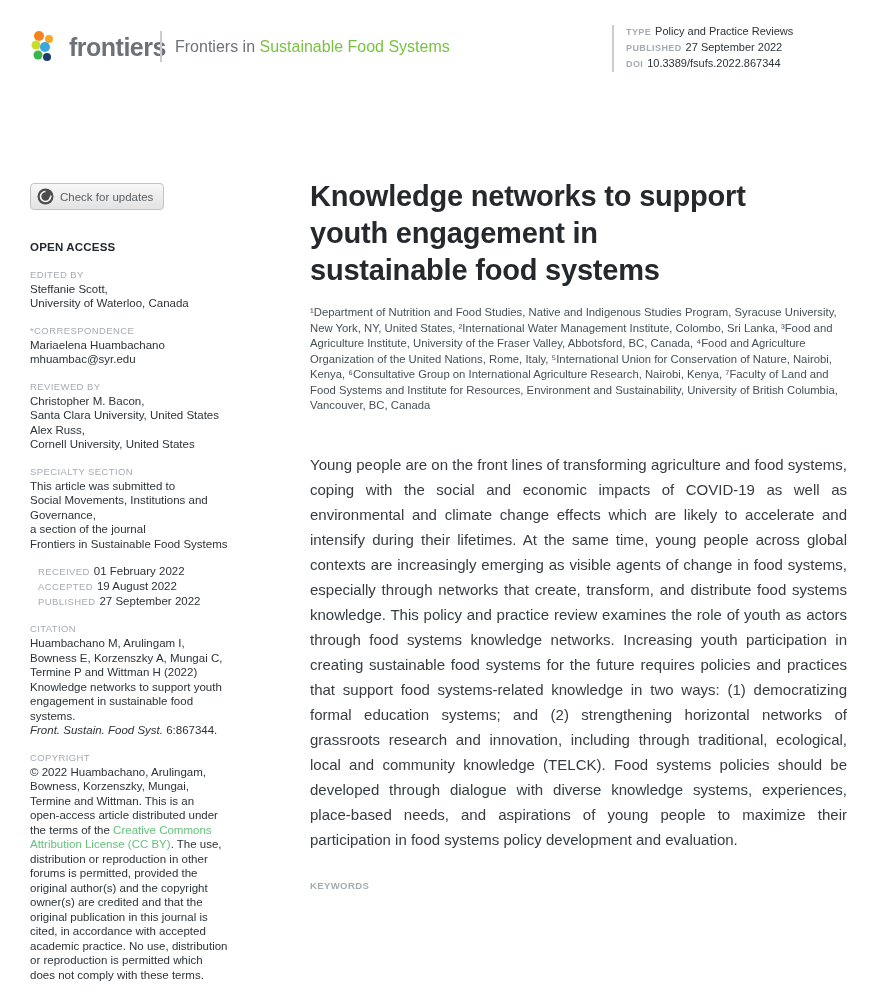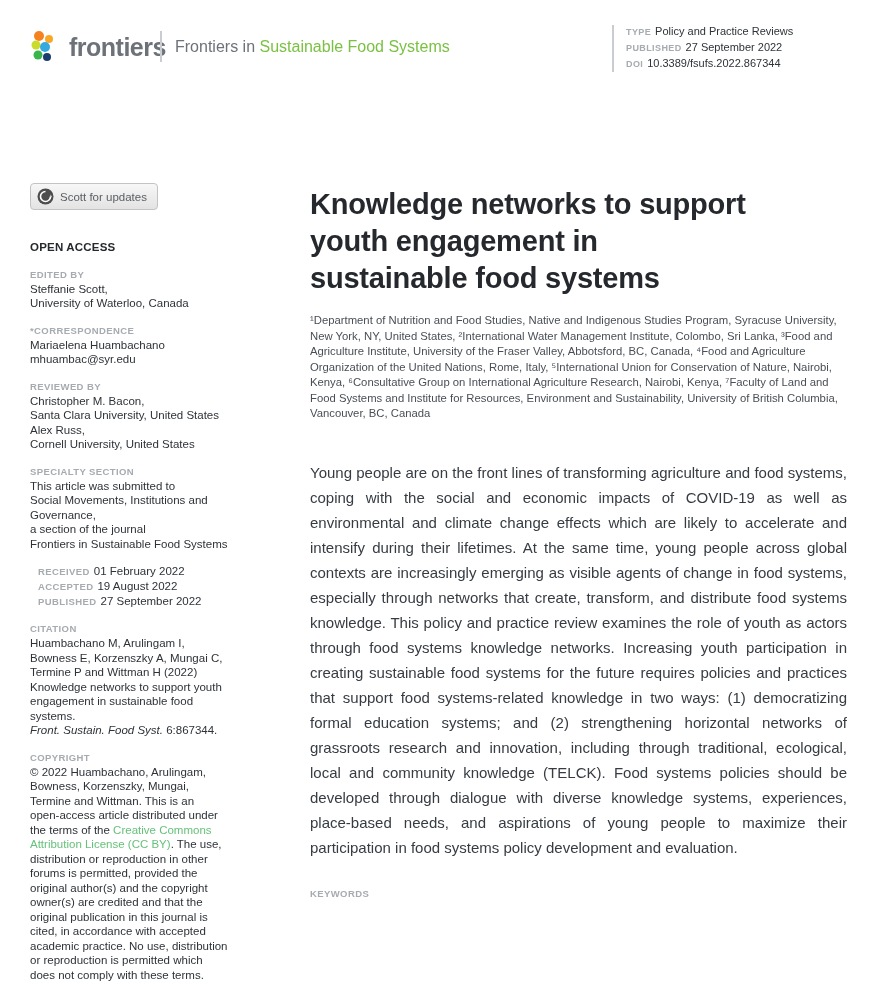--- a/index.html
+++ b/index.html
@@ -35,32 +35,32 @@
     display: inline-flex; align-items: center; gap: 6px;
     border: 1px solid #c3c3c3; border-radius: 4px;
     background: linear-gradient(#f7f7f7, #e3e3e3);
     padding: 4px 10px 4px 6px;
     font-family: inherit; font-size: 11.5px; color: #5a5f63;
     cursor: pointer;
   }
   .cu-icon { width: 17px; height: 17px; }
   .open-access { margin-top: 30px; font-size: 11.5px; font-weight: bold; color: #25282c; letter-spacing: 0.2px; }
   .side-section { margin-top: 13px; }
-  .side-label { font-size: 9.5px; font-weight: bold; color: #a6abb0; letter-spacing: 0.4px; line-height: 13px; margin-bottom: 1px; }
+  .side-label { font-size: 9.5px; font-weight: normal; color: #a6abb0; letter-spacing: 0.4px; line-height: 13px; margin-bottom: 1px; }
   .side-value { color: #2e3338; }
   .date-row { line-height: 15px; }
   .date-row .side-label { display: inline; margin-right: 4px; padding-left: 8px; }
   .italic { font-style: italic; }
   .green-link { color: #66c17a; text-decoration: none; cursor: pointer; }
 
   
   .main { position: absolute; left: 310px; top: 178px; width: 537px; }
   .title {
     font-size: 29px; line-height: 37px; font-weight: bold;
-    color: #25282c; letter-spacing: -0.2px; margin-top: 8px;
+    color: #25282c; letter-spacing: -0.2px;
   }
   .authors { margin-top: 26px; font-size: 17px; font-weight: bold; line-height: 25px; color: #3c434b; }
   .affiliations { margin-top: 16px; font-size: 11.3px; line-height: 15.5px; color: #494f56; }
   .abstract { margin-top: 38px; font-size: 15px; line-height: 25px; text-align: justify; color: #363c42; }
   .kw-label { margin-top: 28px; font-size: 9.5px; font-weight: bold; color: #a6abb0; letter-spacing: 0.4px; }
 </style>
 </head>
 <body>
 
 <div class="header">
@@ -95,21 +95,21 @@
   </div>
 </div>
 
 <aside class="sidebar">
   <button class="check-updates">
     <svg class="cu-icon" viewBox="0 0 17 17">
       <circle cx="8.5" cy="8.5" r="8" fill="#4d4d4d"></circle>
       <path d="M8.5 3.5 a5 5 0 1 0 5 5" fill="none" stroke="#ffffff" stroke-width="1.6"></path>
       <path d="M11.3 8.5 l2.2 -1.2 l2.2 1.2 z" fill="#ffffff" transform="rotate(90 13.5 8.5)"></path>
     </svg>
-    <span>Scott for updates</span>
+    <span>Check for updates</span>
   </button>
 
   <div class="open-access">OPEN ACCESS</div>
 
   <div class="side-section">
     <div class="side-label">EDITED BY</div>
     <div class="side-value pre">Steffanie Scott,
 University of Waterloo, Canada</div>
   </div>
 

